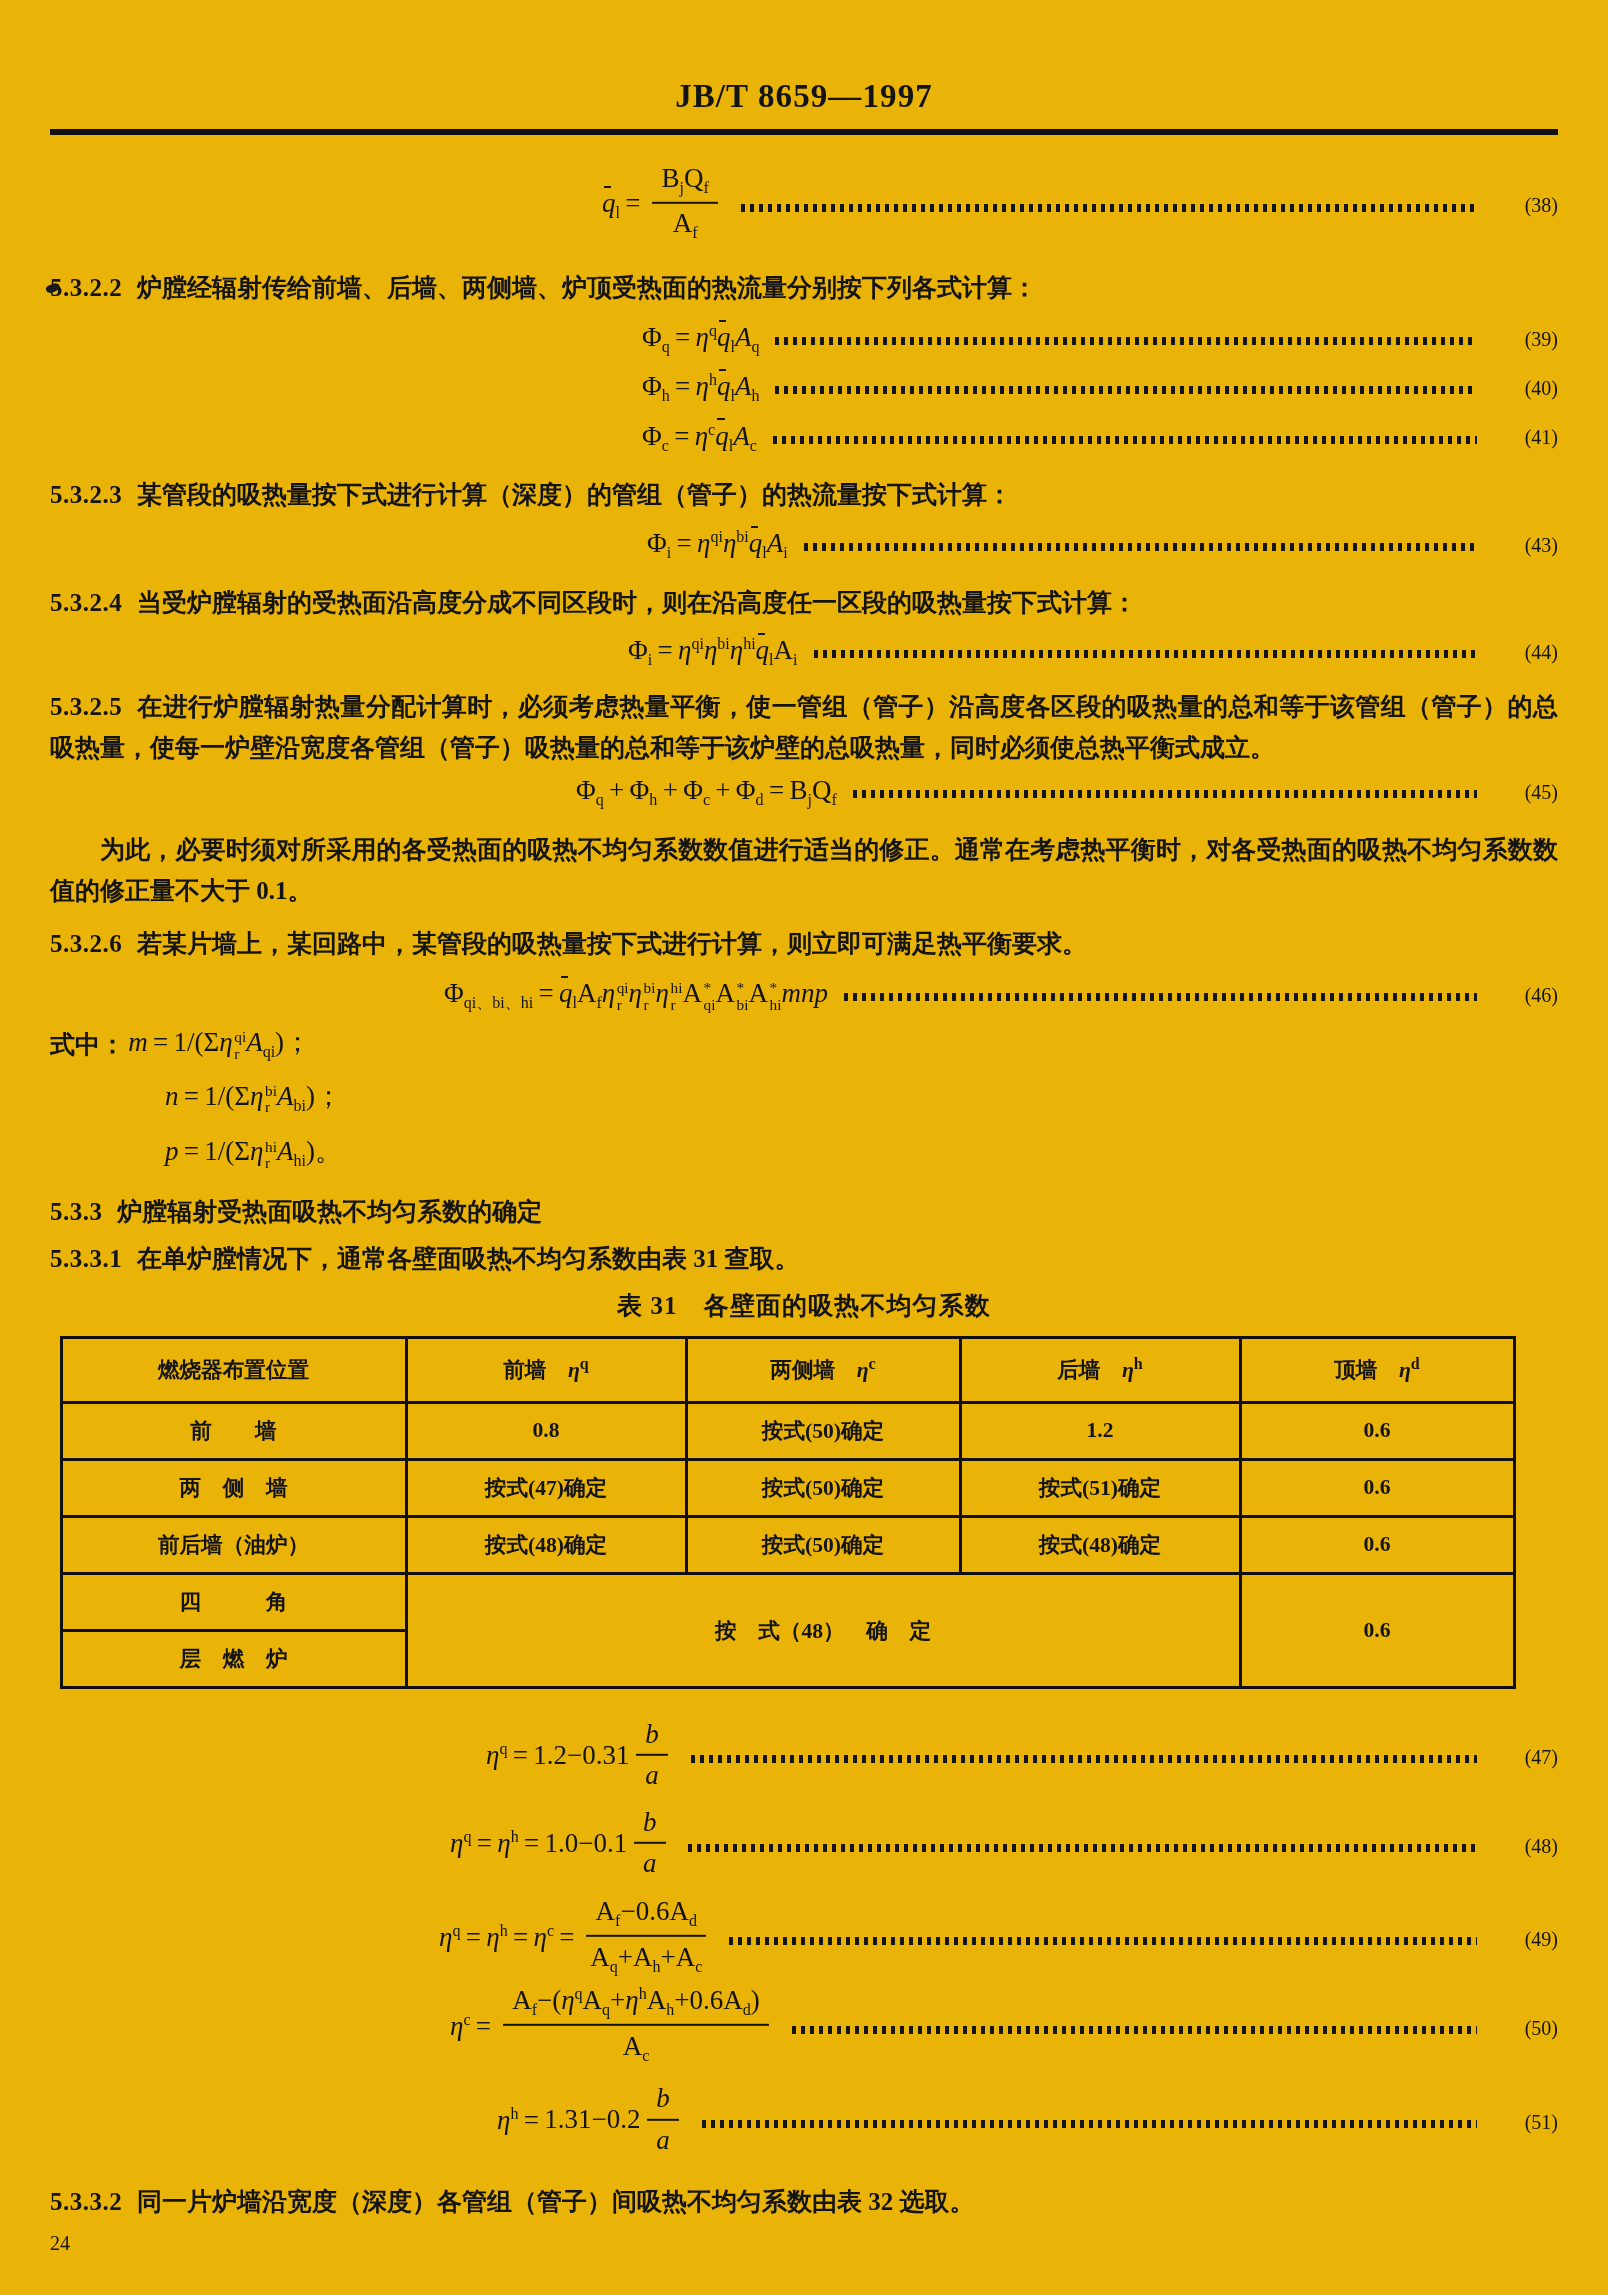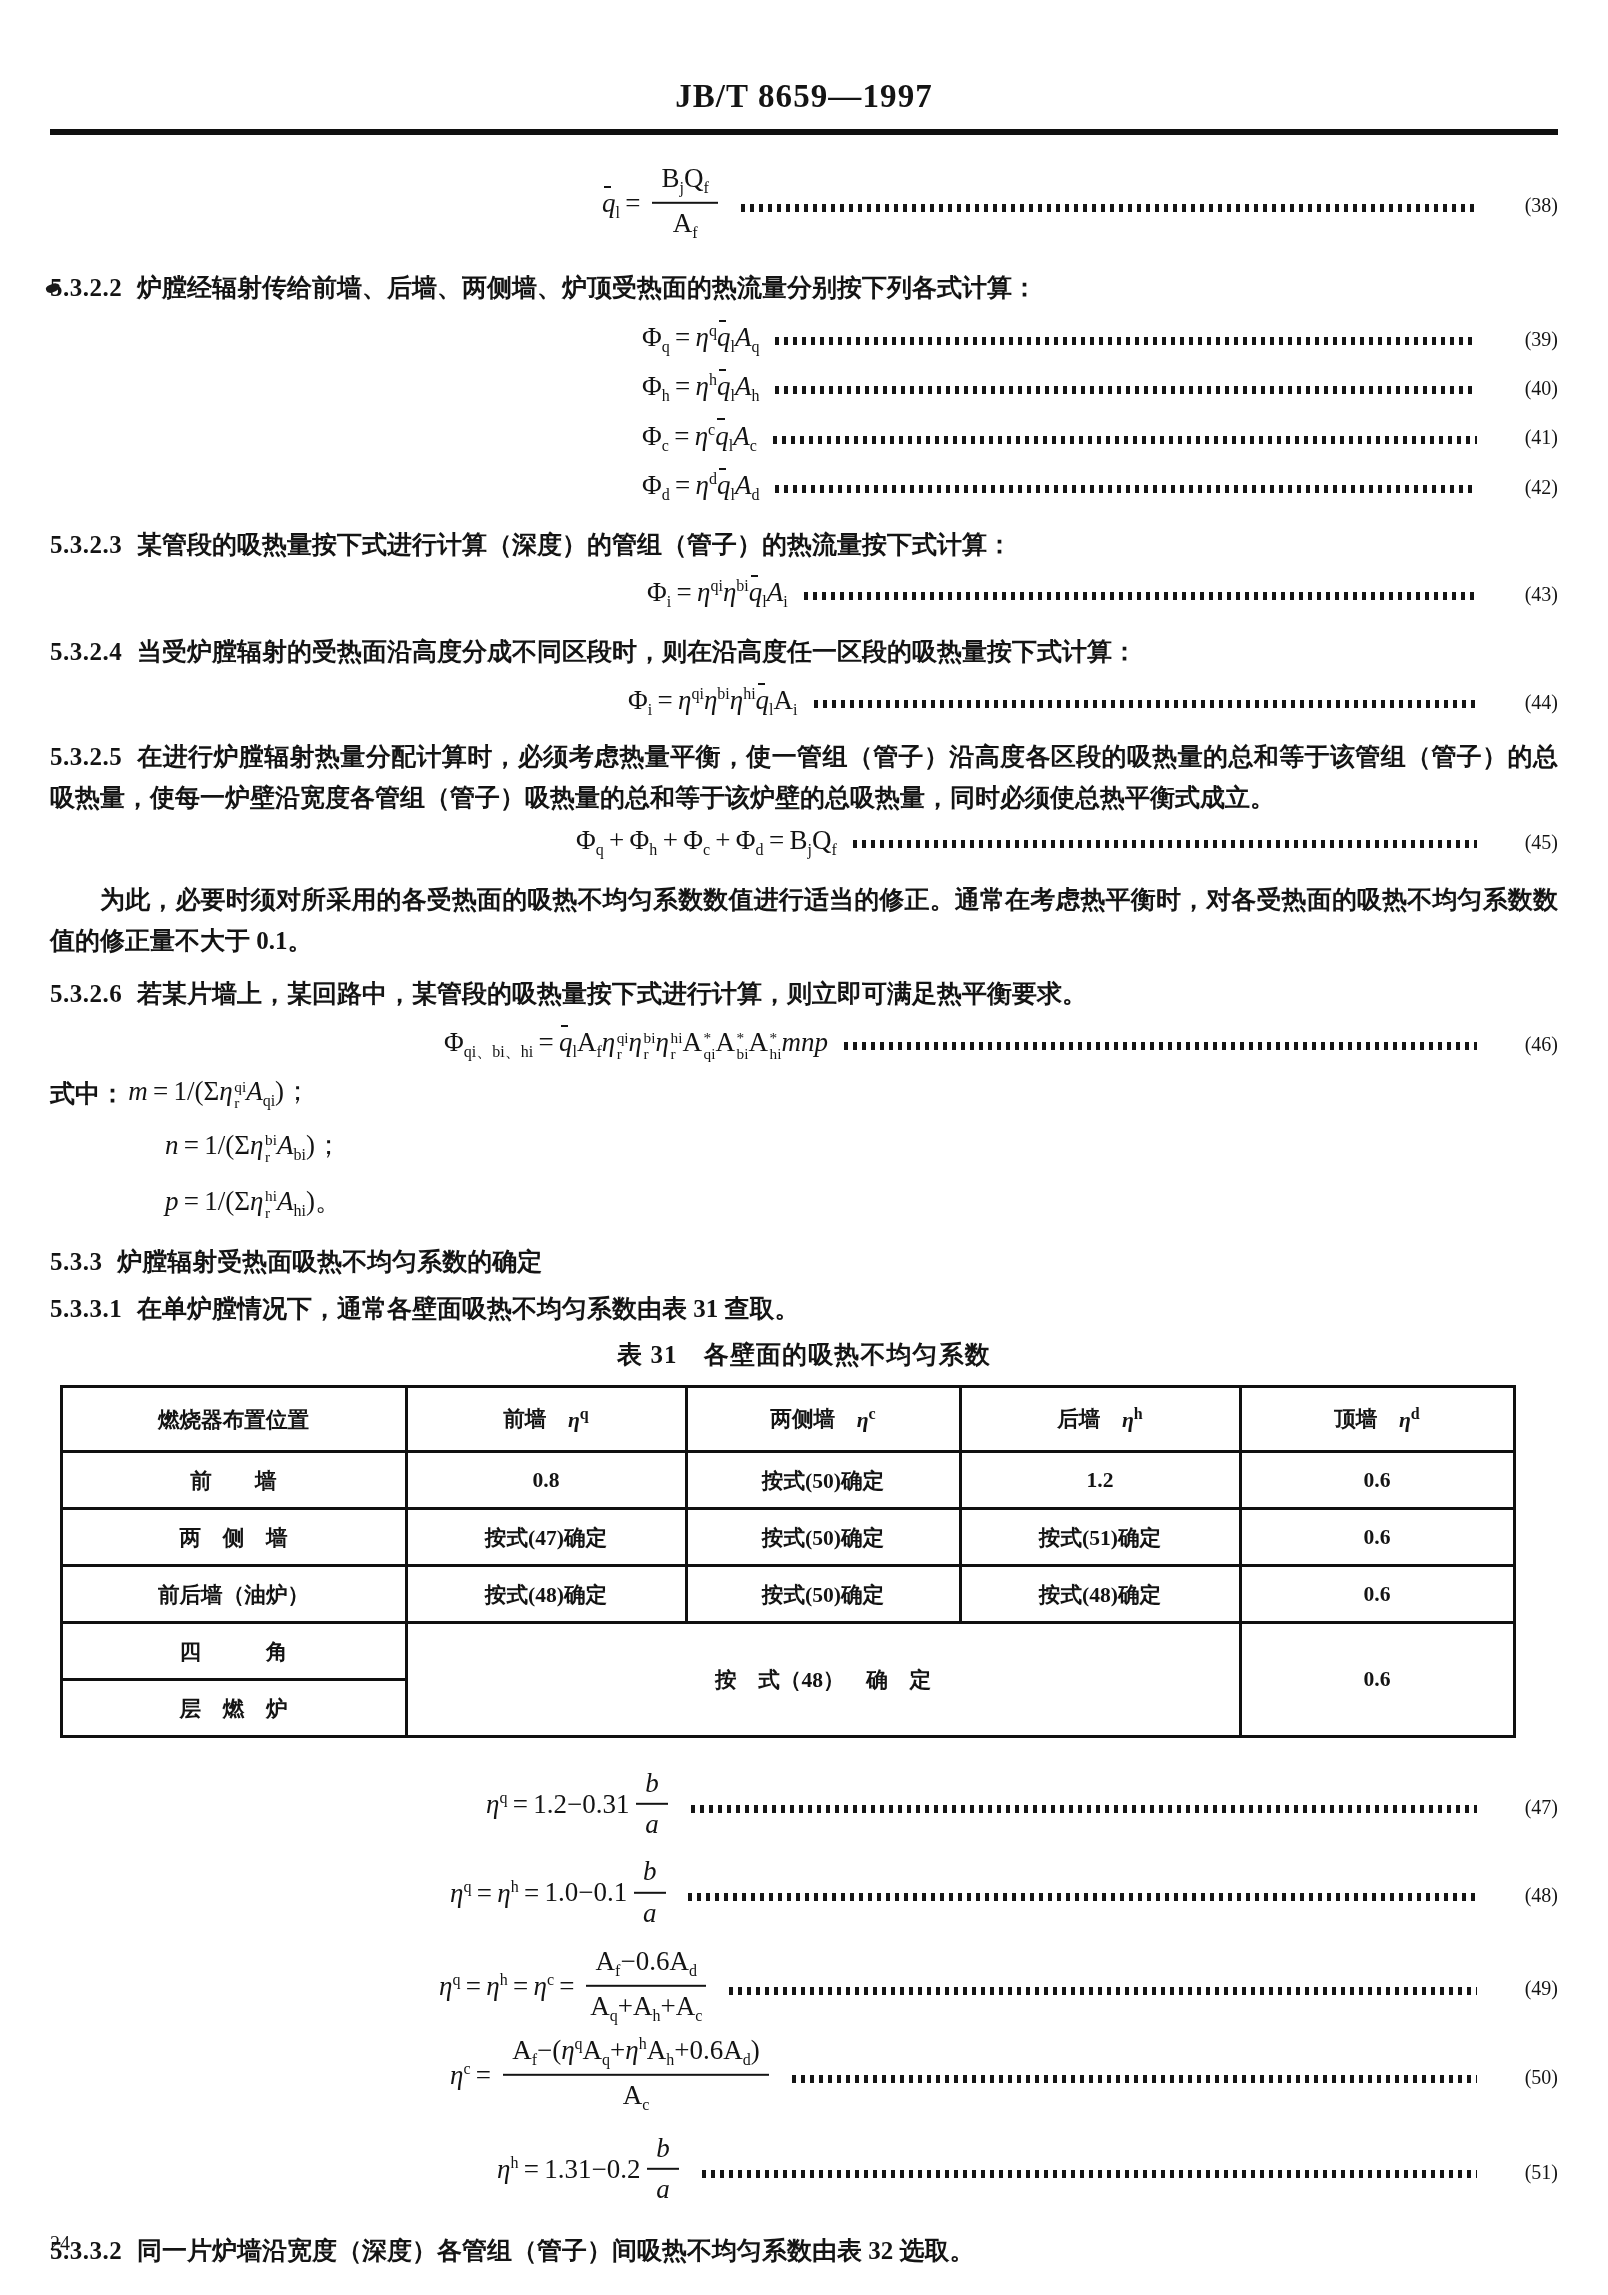--- a/index.html
+++ b/index.html
@@ -1,19 +1,19 @@
 <!DOCTYPE html>
 <html style="font-size:8.4px"><head>
 <meta charset="utf-8">
 <style>
   html,body{margin:0;padding:0;background:#e8e8e4;}
   .page{
     position:relative;
     width:1608px;height:2295px;
-    background:#ffffff;
+    background:#eab308;
     color:#141414;
     font-family:"Liberation Serif", serif;
     overflow:hidden;
   }
   .content{padding:78px 50px 0 50px;}
   
   .doc-title{
     text-align:center;
     font-size:33px;
     font-weight:700;
@@ -145,25 +145,20 @@
     </div>
     <div class="eq" style="margin-top:14.7px;padding-left:592px;">
       <span class="eq-body"><span class="tk"><span class="tb">Φ</span><sub>h</sub></span><span class="tk op"><span class="tb">=</span></span><span class="tk"><span class="tb it">η</span><sup>h</sup></span><span class="tk"><span class="tb it ov">q</span><sub>l</sub></span><span class="tk"><span class="tb it">A</span><sub>h</sub></span></span>
       <span class="leader"></span>
       <span class="eq-no">(40)</span>
     </div>
     <div class="eq" style="margin-top:14.7px;padding-left:592px;">
       <span class="eq-body"><span class="tk"><span class="tb">Φ</span><sub>c</sub></span><span class="tk op"><span class="tb">=</span></span><span class="tk"><span class="tb it">η</span><sup>c</sup></span><span class="tk"><span class="tb it ov">q</span><sub>l</sub></span><span class="tk"><span class="tb it">A</span><sub>c</sub></span></span>
       <span class="leader"></span>
       <span class="eq-no">(41)</span>
-    </div>
-    <div class="eq" style="margin-top:14.7px;padding-left:592px;">
-      <span class="eq-body"><span class="tk"><span class="tb">Φ</span><sub>d</sub></span><span class="tk op"><span class="tb">=</span></span><span class="tk"><span class="tb it">η</span><sup>d</sup></span><span class="tk"><span class="tb it ov">q</span><sub>l</sub></span><span class="tk"><span class="tb it">A</span><sub>d</sub></span></span>
-      <span class="leader"></span>
-      <span class="eq-no">(42)</span>
     </div>
 
     <p class="sec" style="margin-top:19px;">
       <span class="num">5.3.2.3</span><span>某管段的吸热量按下式进行计算（深度）的管组（管子）的热流量按下式计算：</span>
     </p>
 
     <div class="eq" style="margin-top:12.6px;padding-left:597px;">
       <span class="eq-body"><span class="tk"><span class="tb">Φ</span><sub>i</sub></span><span class="tk op"><span class="tb">=</span></span><span class="tk"><span class="tb it">η</span><sup>qi</sup></span><span class="tk"><span class="tb it">η</span><sup>bi</sup></span><span class="tk"><span class="tb it ov">q</span><sub>l</sub></span><span class="tk"><span class="tb it">A</span><sub>i</sub></span></span>
       <span class="leader"></span>
       <span class="eq-no">(43)</span>

